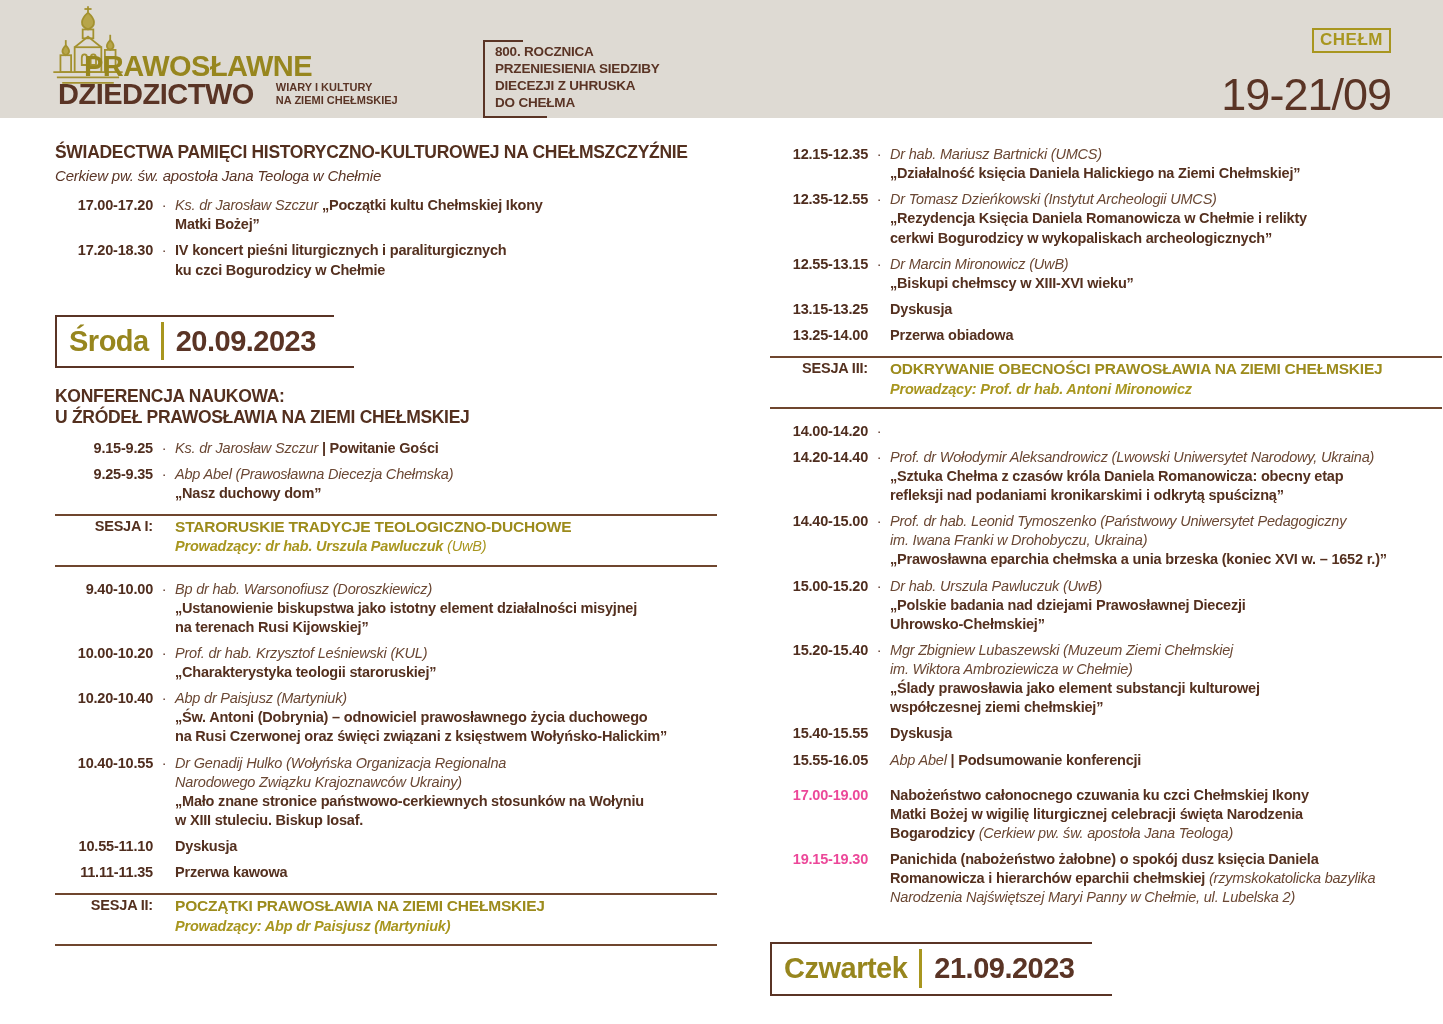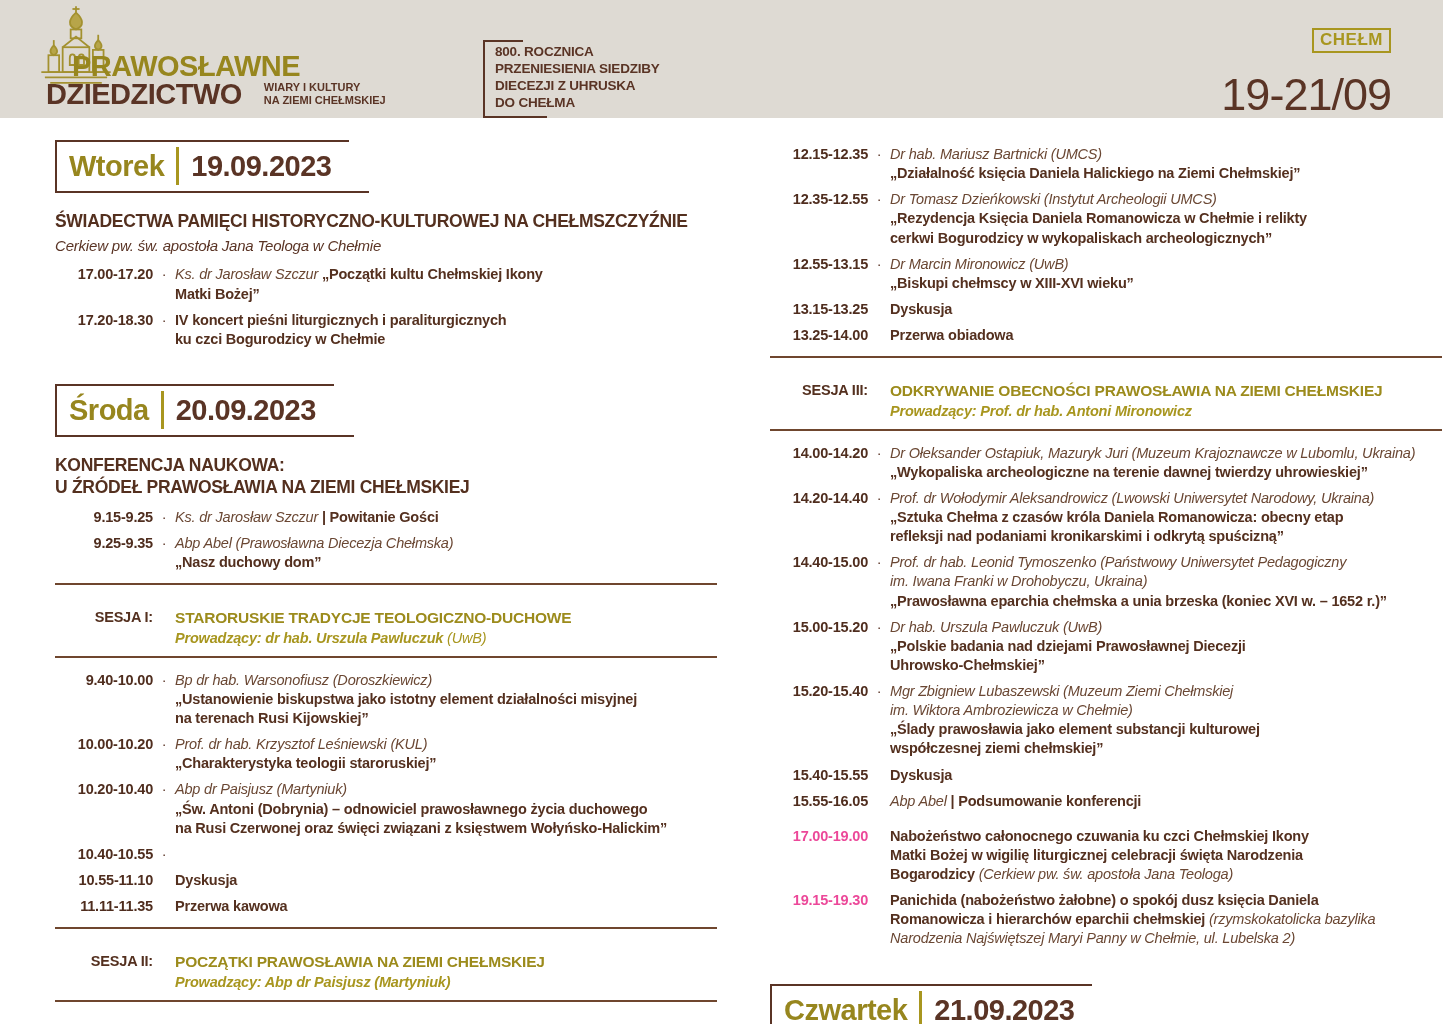--- a/index.html
+++ b/index.html
@@ -1,21 +1,21 @@
 <!DOCTYPE html>
 <html><head>
 <meta charset="utf-8">
 <style>
   html,body{margin:0;padding:0;background:#fff;}
   .page{position:relative;width:1443px;height:1024px;background:#ffffff;overflow:hidden;
         font-family:"Liberation Sans",sans-serif;color:#5a3425;letter-spacing:-0.2px;}
 
   
   .topbar{position:absolute;left:0;top:0;width:1443px;height:118px;background:#dedad3;}
-  .logo{position:absolute;left:36px;top:0;height:118px;width:420px;}
+  .logo{position:absolute;left:48px;top:0;height:118px;width:420px;}
   .church{position:absolute;left:0;top:3px;}
   .logo-row1{position:absolute;left:36px;top:50px;font-size:29px;font-weight:bold;color:#97861e;letter-spacing:-0.5px;}
   .logo-row2{position:absolute;left:10px;top:80px;display:flex;align-items:flex-end;gap:22px;}
   .logo-word2{font-size:29px;font-weight:bold;color:#5a3425;letter-spacing:-0.5px;line-height:1;}
   .logo-tagline{font-size:11px;font-weight:bold;color:#5a3425;line-height:1.2;white-space:pre-line;padding-bottom:2px;letter-spacing:0;}
   .anniv{position:absolute;left:483px;top:40px;border-left:2px solid #5a3425;padding:4px 0 6px 10px;
          font-size:13.5px;font-weight:bold;line-height:1.25;white-space:pre-line;color:#5a3425;}
   .anniv::before{content:'';position:absolute;left:0;top:0;width:38px;height:2px;background:#5a3425;}
   .anniv::after{content:'';position:absolute;left:0;bottom:0;width:62px;height:2px;background:#5a3425;}
   .city{position:absolute;right:52px;top:28px;text-align:right;}
@@ -47,21 +47,21 @@
   .row.space{margin-top:16px;}
   .time{text-align:right;font-weight:bold;color:#4f2d1e;}
   .time.gold{color:#ec4899;text-align:right;}
   .dot{text-align:center;color:#5a3425;}
   .parts{white-space:pre-line;}
   .p-i{font-style:italic;color:#6a4733;}
   .p-b{font-weight:bold;color:#54301f;}
 
   
   .session{display:grid;grid-template-columns:98px 22px 1fr;border-top:2px solid #6f462e;border-bottom:2px solid #6f462e;
-           padding:23px 0 8px 0;margin:11px 0 13px 0;}
+           padding:1px 0 8px 0;margin:11px 0 13px 0;}
   .s-label{text-align:right;font-weight:bold;color:#54301f;font-size:14.5px;}
   .s-title{font-weight:bold;color:#9c8b1c;font-size:15.5px;letter-spacing:-0.2px;}
   .s-chair{font-size:14.5px;color:#a8961f;}
   .s-chair-b{font-weight:bold;font-style:italic;}
   .s-chair-n{font-style:italic;}
 </style>
 </head>
 <body>
 
 <div class="page">
@@ -99,25 +99,21 @@
     <div class="anniv">800. ROCZNICA
 PRZENIESIENIA SIEDZIBY
 DIECEZJI Z UHRUSKA
 DO CHEŁMA</div>
     <div class="city">
       <span class="chelm-badge">CHEŁM</span>
       <div class="dates">19-21/09</div>
     </div>
   </div>
 
-  <div class="col col-left"><div class="day-box">
-        <span class="day-name">Wtorek</span>
-        <span class="day-sep"></span>
-        <span class="day-date">19.09.2023</span>
-      </div><div class="section">
+  <div class="col col-left"><div class="section">
         <div class="sec-title">ŚWIADECTWA PAMIĘCI HISTORYCZNO-KULTUROWEJ NA CHEŁMSZCZYŹNIE</div>
         <div class="sec-venue">Cerkiew pw. św. apostoła Jana Teologa w Chełmie</div>
       </div><div class="row">
         <div class="time">17.00-17.20</div>
         <div class="dot">·</div>
         <div class="parts"><span class="p-i">Ks. dr Jarosław Szczur </span><span class="p-b">„Początki kultu Chełmskiej Ikony
 Matki Bożej”</span></div>
       </div><div class="row">
         <div class="time">17.20-18.30</div>
         <div class="dot">·</div>
@@ -159,20 +155,24 @@
 </span><span class="p-b">„Charakterystyka teologii staroruskiej”</span></div>
       </div><div class="row">
         <div class="time">10.20-10.40</div>
         <div class="dot">·</div>
         <div class="parts"><span class="p-i">Abp dr Paisjusz (Martyniuk)
 </span><span class="p-b">„Św. Antoni (Dobrynia) – odnowiciel prawosławnego życia duchowego
 na Rusi Czerwonej oraz święci związani z księstwem Wołyńsko-Halickim”</span></div>
       </div><div class="row">
         <div class="time">10.40-10.55</div>
         <div class="dot">·</div>
+        <div class="parts"><span class="p-i">Dr Genadij Hulko (Wołyńska Organizacja Regionalna
+Narodowego Związku Krajoznawców Ukrainy)
+</span><span class="p-b">„Mało znane stronice państwowo-cerkiewnych stosunków na Wołyniu
+w XIII stuleciu. Biskup Iosaf.</span></div>
       </div><div class="row">
         <div class="time">10.55-11.10</div>
         <div class="dot"></div>
         <div class="parts"><span class="p-b">Dyskusja</span></div>
       </div><div class="row">
         <div class="time">11.11-11.35</div>
         <div class="dot"></div>
         <div class="parts"><span class="p-b">Przerwa kawowa</span></div>
       </div><div class="session">
         <div class="s-label">SESJA II:</div>
@@ -209,22 +209,20 @@
       </div><div class="session">
         <div class="s-label">SESJA III:</div>
         <div class="dot"></div>
         <div class="s-body">
           <div class="s-title">ODKRYWANIE OBECNOŚCI PRAWOSŁAWIA NA ZIEMI CHEŁMSKIEJ</div>
           <div class="s-chair"><span class="s-chair-b">Prowadzący: Prof. dr hab. Antoni Mironowicz</span></div>
         </div>
       </div><div class="row">
         <div class="time">14.00-14.20</div>
         <div class="dot">·</div>
-        <div class="parts"><span class="p-i">Dr Ołeksander Ostapiuk, Mazuryk Juri (Muzeum Krajoznawcze w Lubomlu, Ukraina)
-</span><span class="p-b">„Wykopaliska archeologiczne na terenie dawnej twierdzy uhrowieskiej”</span></div>
       </div><div class="row">
         <div class="time">14.20-14.40</div>
         <div class="dot">·</div>
         <div class="parts"><span class="p-i">Prof. dr Wołodymir Aleksandrowicz (Lwowski Uniwersytet Narodowy, Ukraina)
 </span><span class="p-b">„Sztuka Chełma z czasów króla Daniela Romanowicza: obecny etap
 refleksji nad podaniami kronikarskimi i odkrytą spuścizną”</span></div>
       </div><div class="row">
         <div class="time">14.40-15.00</div>
         <div class="dot">·</div>
         <div class="parts"><span class="p-i">Prof. dr hab. Leonid Tymoszenko (Państwowy Uniwersytet Pedagogiczny

